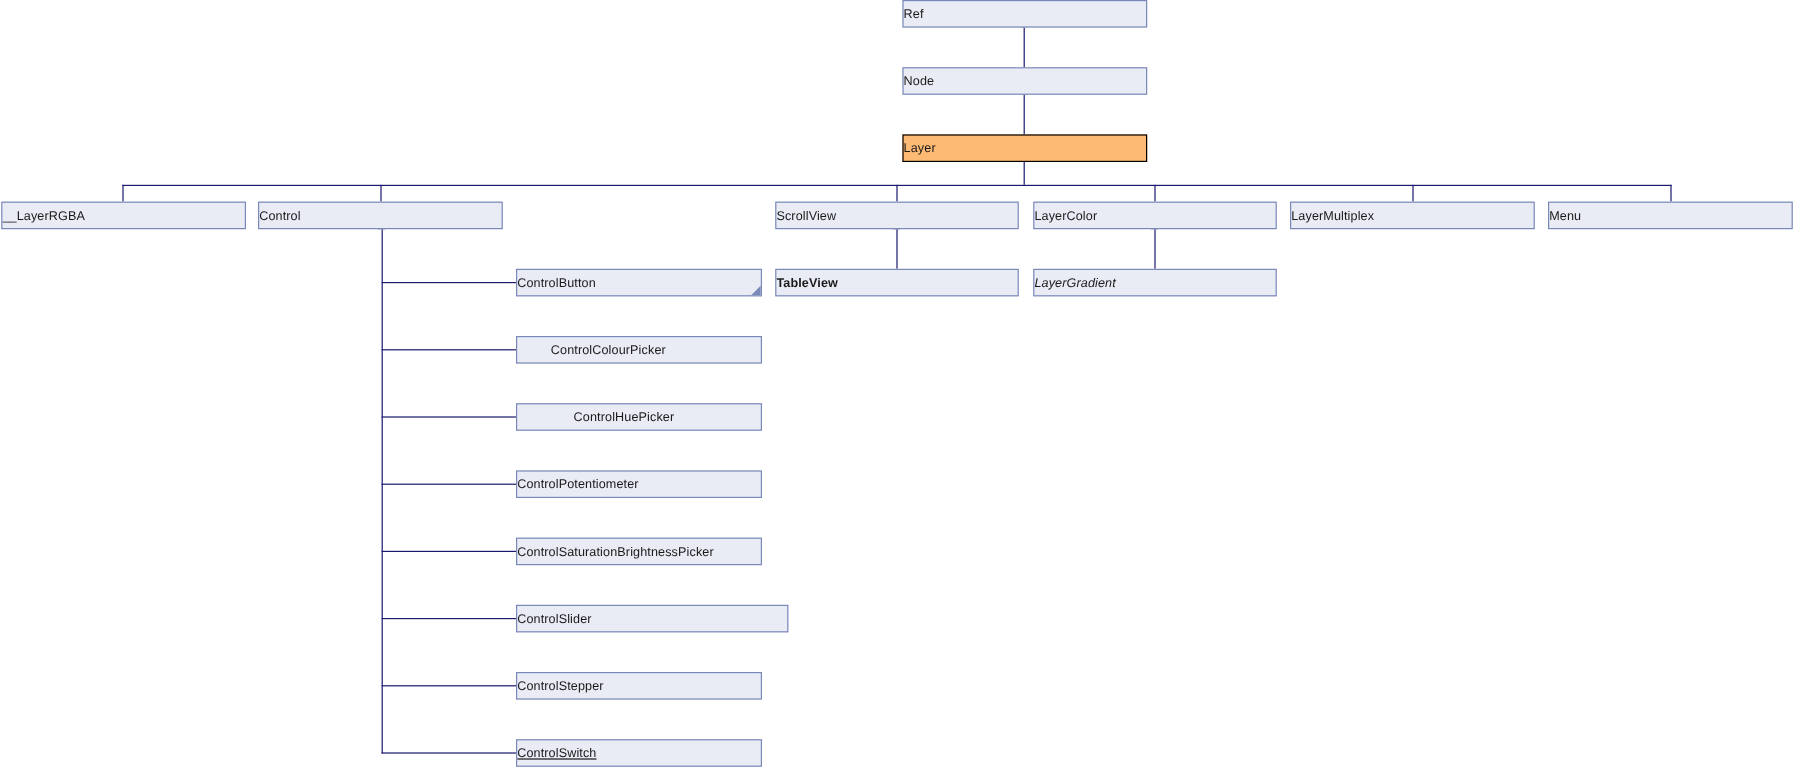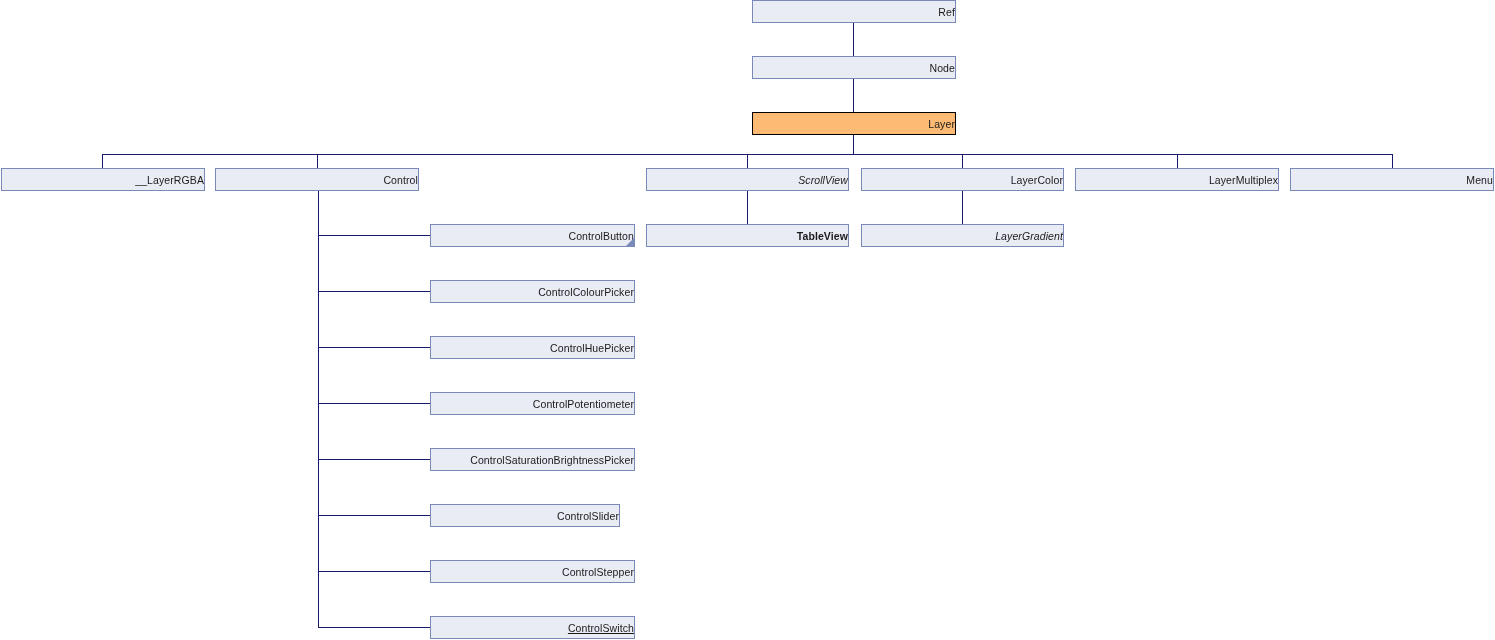--- a/index.html
+++ b/index.html
@@ -22,21 +22,21 @@
     height: 640px;
   }
   .node {
     position: absolute;
     box-sizing: border-box;
     background: #e9ebf5;
     border: 1px solid #7a8ab8;
     color: #1a1a1a;
     font-size: 10.5px;
     line-height: 22px;
-    text-align: right;
+    text-align: left;
     white-space: nowrap;
     overflow: hidden;
     letter-spacing: .1px;
   }
   .node.current {
     background: #fdba74;
     border: 1px solid #000000;
   }
   .node.folded::after {
     content: "";
@@ -92,27 +92,27 @@
     <div class="arrow" style="left: 850px; top: 73px;"></div>
     <div class="arrow" style="left: 850px; top: 129px;"></div>
     <div class="arrow" style="left: 315px; top: 185px;"></div>
     <div class="arrow" style="left: 744px; top: 185px;"></div>
     <div class="arrow" style="left: 959px; top: 185px;"></div>
     <div class="node" style="left: 752px; top: 0px; width: 204px; height: 23px;"><span>Ref</span></div>
     <div class="node" style="left: 752px; top: 56px; width: 204px; height: 23px;"><span>Node</span></div>
     <div class="node current" style="left: 752px; top: 112px; width: 204px; height: 23px;"><span>Layer</span></div>
     <div class="node" style="left: 1px; top: 168px; width: 204px; height: 23px;"><span>__LayerRGBA</span></div>
     <div class="node" style="left: 215px; top: 168px; width: 204px; height: 23px;"><span>Control</span></div>
-    <div class="node" style="left: 646px; top: 168px; width: 203px; height: 23px; font-style: italic;"><span>ScrollView</span></div>
+    <div class="node" style="left: 646px; top: 168px; width: 203px; height: 23px;"><span>ScrollView</span></div>
     <div class="node" style="left: 861px; top: 168px; width: 203px; height: 23px;"><span>LayerColor</span></div>
     <div class="node" style="left: 1075px; top: 168px; width: 204px; height: 23px;"><span>LayerMultiplex</span></div>
     <div class="node" style="left: 1290px; top: 168px; width: 204px; height: 23px;"><span>Menu</span></div>
     <div class="node" style="left: 646px; top: 224px; width: 203px; height: 23px; font-weight: bold;"><span>TableView</span></div>
     <div class="node" style="left: 861px; top: 224px; width: 203px; height: 23px; font-style: italic;"><span>LayerGradient</span></div>
     <div class="node folded" style="left: 430px; top: 224px; width: 205px; height: 23px;"><span>ControlButton</span></div>
     <div class="node" style="left: 430px; top: 280px; width: 205px; height: 23px; padding-left: 28px;"><span>ControlColourPicker</span></div>
     <div class="node" style="left: 430px; top: 336px; width: 205px; height: 23px; padding-left: 47px;"><span>ControlHuePicker</span></div>
     <div class="node" style="left: 430px; top: 392px; width: 205px; height: 23px;"><span>ControlPotentiometer</span></div>
     <div class="node" style="left: 430px; top: 448px; width: 205px; height: 23px;"><span>ControlSaturationBrightnessPicker</span></div>
-    <div class="node" style="left: 430px; top: 504px; width: 190px; height: 23px;"><span>ControlSlider</span></div>
+    <div class="node" style="left: 430px; top: 504px; width: 227px; height: 23px;"><span>ControlSlider</span></div>
     <div class="node" style="left: 430px; top: 560px; width: 205px; height: 23px;"><span>ControlStepper</span></div>
     <div class="node" style="left: 430px; top: 616px; width: 205px; height: 23px; text-decoration: underline;"><span>ControlSwitch</span></div>
   </div>
 
 </body></html>

